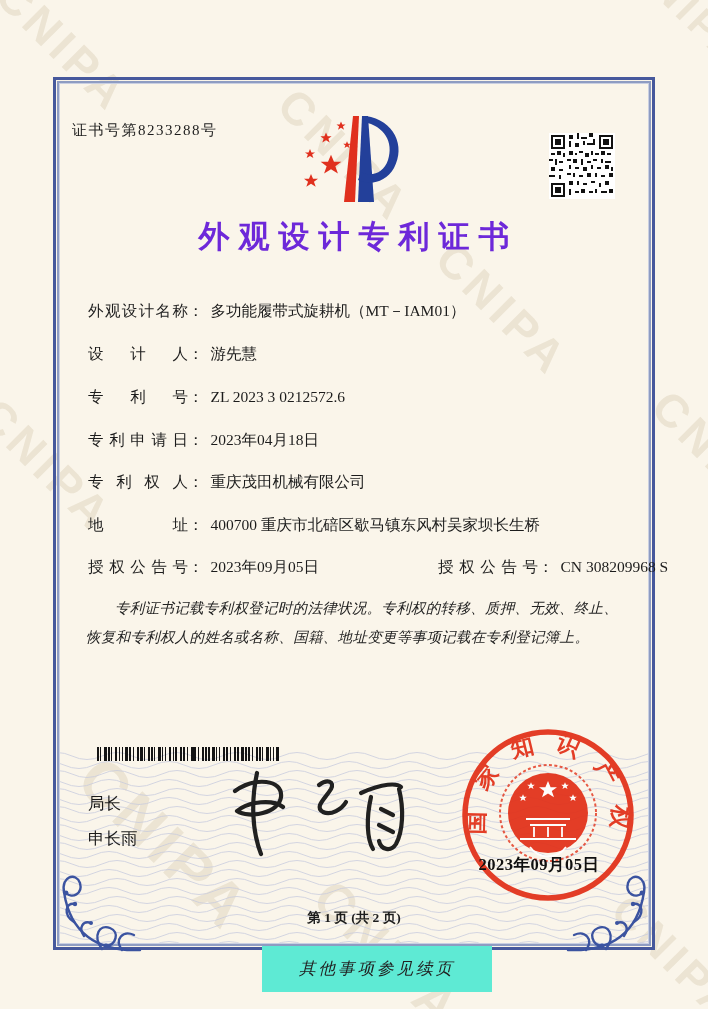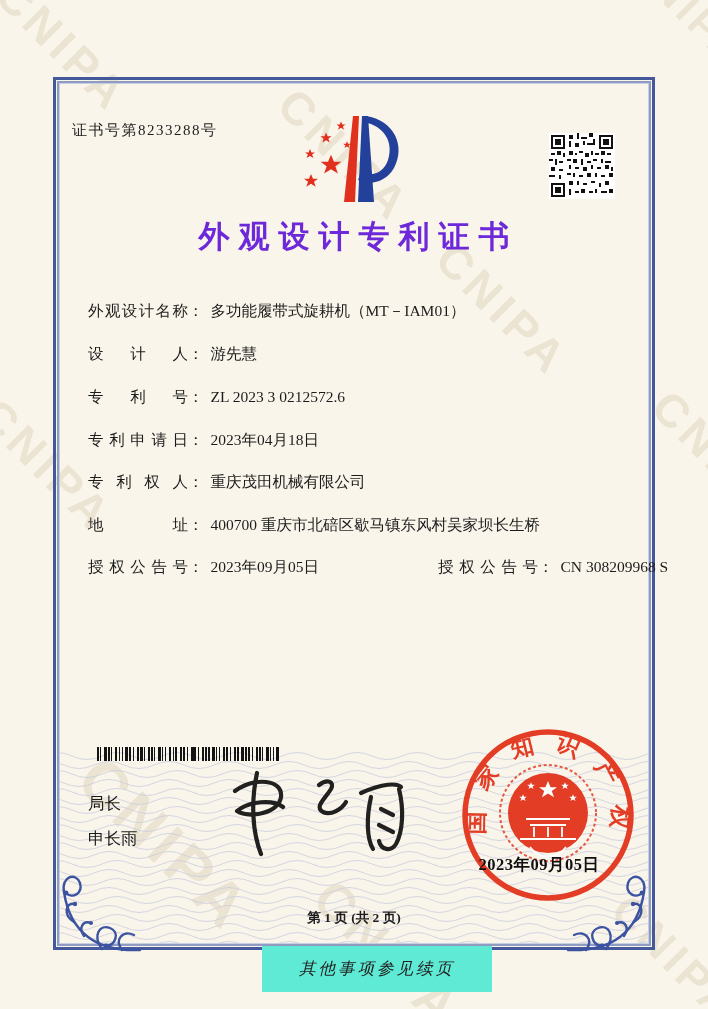--- a/index.html
+++ b/index.html
@@ -173,20 +173,21 @@
     <span class="lab">地址</span><span>：</span><span class="val">400700 重庆市北碚区歇马镇东风村吴家坝长生桥</span>
   </div>
   <div class="row" style="top:557px;">
     <span class="lab">授权公告号</span><span>：</span><span class="val">2023年09月05日</span>
     <span class="row2">
       <span class="lab">授权公告号</span><span>：</span><span class="val">CN 308209968 S</span>
     </span>
   </div>
 
   <div class="paras">
+    <p>专利证书记载专利权登记时的法律状况。专利权的转移、质押、无效、终止、恢复和专利权人的姓名或名称、国籍、地址变更等事项记载在专利登记簿上。</p>
   </div>
 
   <div class="barcode"></div>
 
   <div class="signer">
     <div>局长</div>
     <div>申长雨</div>
   </div>
 
   <div class="signature">

